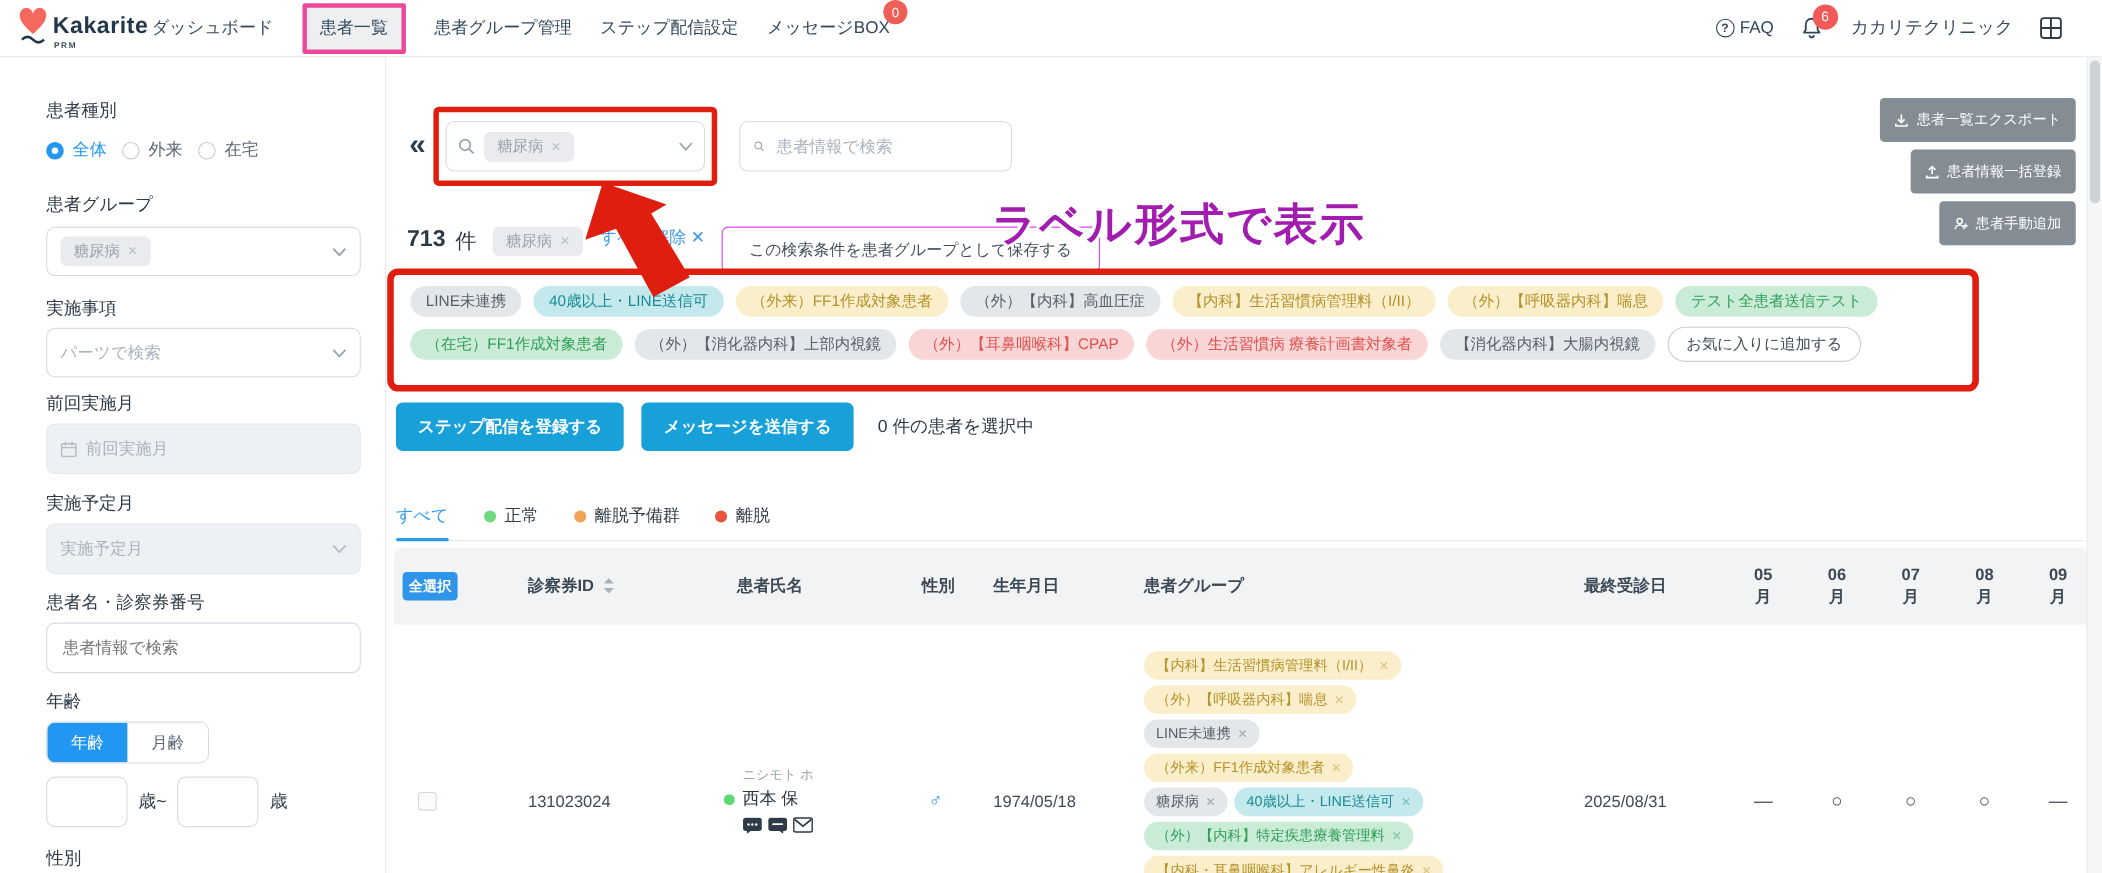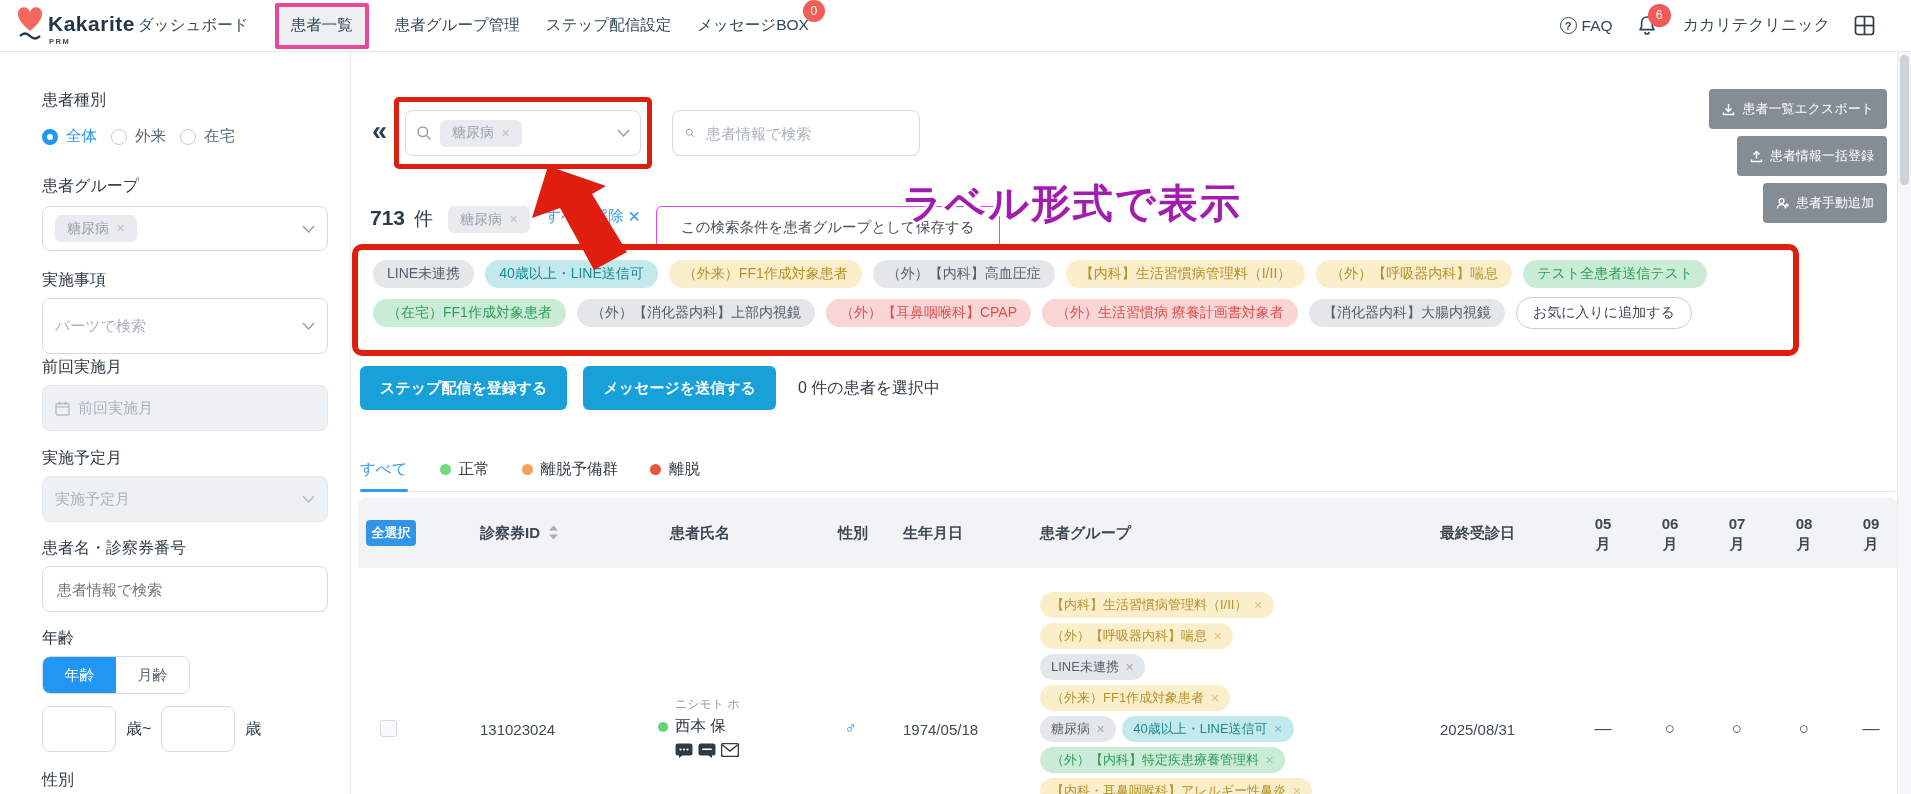--- a/index.html
+++ b/index.html
@@ -184,21 +184,21 @@
       <span class="tag-pill">
         <span>糖尿病</span>
         <span class="x">✕</span>
       </span>
       <svg class="chev" width="13" height="8" viewBox="0 0 13 8">
         <polyline points="1,1 6.5,7 12,1" fill="none" stroke="#9aa4ae" stroke-width="1.6"></polyline>
       </svg>
     </div>
 
     <div class="sb-label" style="top:218px">実施事項</div>
-    <div class="sb-box" style="top:246px;height:56px">
+    <div class="sb-box" style="top:246px;height:45px">
       <span class="placeholder">パーツで検索</span>
       <svg class="chev" width="13" height="8" viewBox="0 0 13 8">
         <polyline points="1,1 6.5,7 12,1" fill="none" stroke="#9aa4ae" stroke-width="1.6"></polyline>
       </svg>
     </div>
 
     <div class="sb-label" style="top:305px">前回実施月</div>
     <div class="sb-box gray" style="top:333px;height:46px">
       <svg width="15" height="15" viewBox="0 0 15 15">
         <rect x="1" y="2.5" width="13" height="11.5" rx="1.5" fill="none" stroke="#b4bcc5" stroke-width="1.4"></rect>

